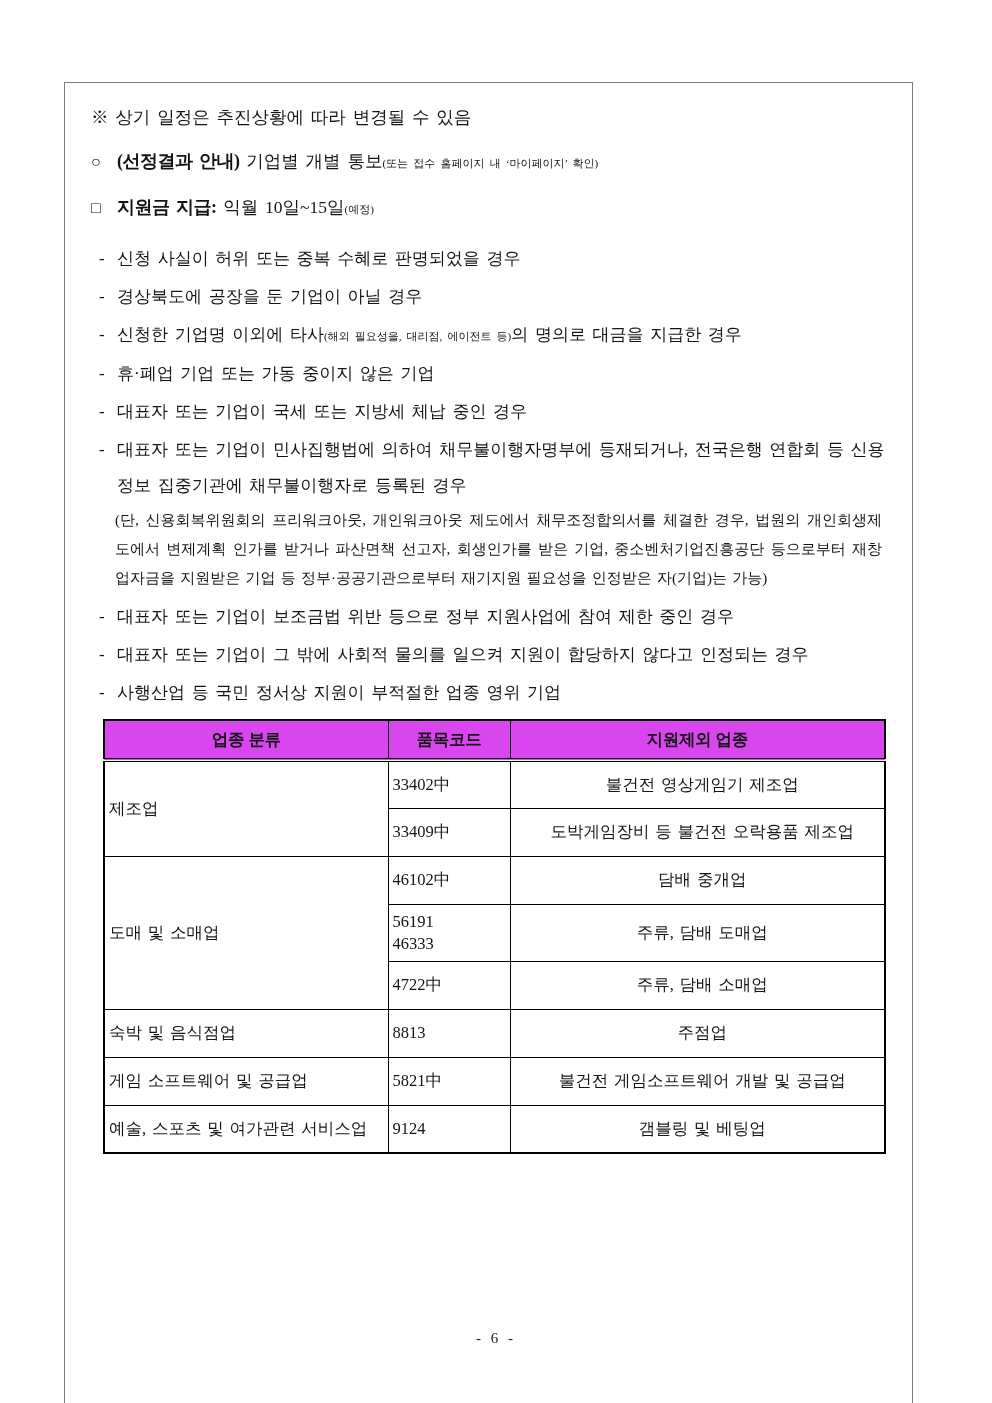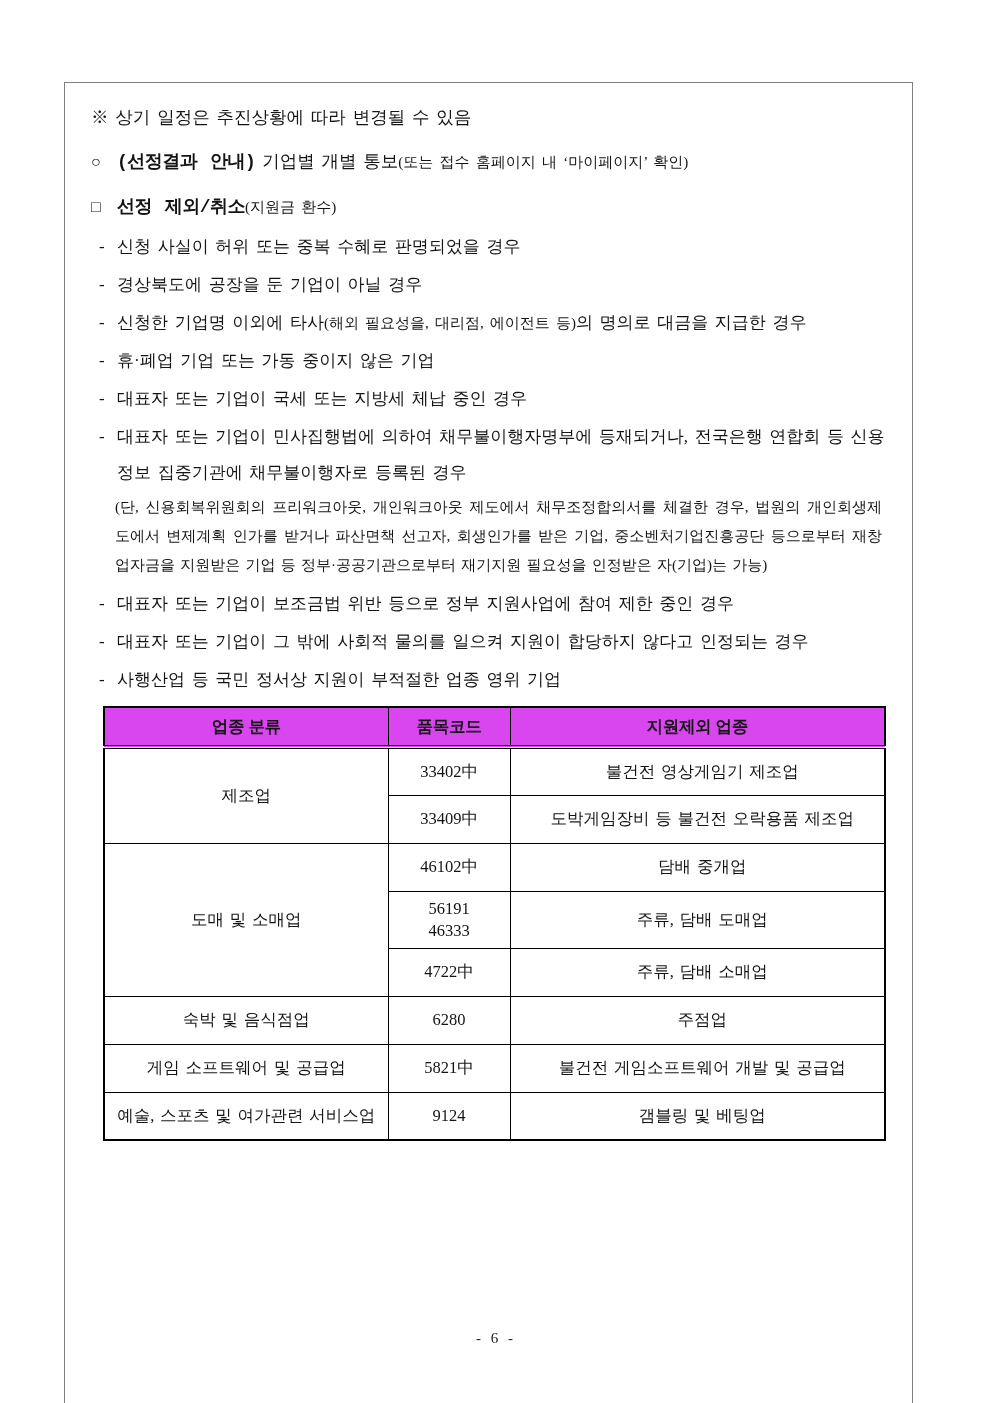--- a/index.html
+++ b/index.html
@@ -16,24 +16,24 @@
     padding:22px 26px 0 26px;
     background:#fff;
   }
   .line {
     font-size:17.5px; line-height:24px; margin-bottom:20px;
     word-spacing:0.14em; white-space:nowrap;
   }
   .marker { display:inline-block; width:26px; font-size:16px; }
   .t-bold {
     font-weight:700; font-size:18px;
-    font-family:Liberation Mono, monospace;
+    font-family:Liberation Serif, serif;
     letter-spacing:-0.5px;
   }
-  .t-small { font-size:15px; }
+  .t-small { font-size:11px; }
   .exclusion-head { margin-bottom:10px; }
   .dash-list { padding-left:8px; }
   .dash-item {
     display:flex; font-size:17px; line-height:36px;
     margin-bottom:2px; word-spacing:0.14em;
   }
   .dash-item .dash { flex:0 0 18px; }
   .dash-item .txt { flex:1; }
   .fine-print {
     font-size:15px; line-height:29px;
@@ -50,42 +50,42 @@
   .excl-table col.c3 { width:375px; }
   .excl-table th {
     background:#d946ef;
     font-family:"Liberation Sans","DejaVu Sans",sans-serif;
     font-weight:700; font-size:16.5px; height:40px;
     border:1px solid #000; border-bottom:4px double #000;
     letter-spacing:-0.3px;
   }
   .excl-table td {
     border:1px solid #000; font-size:16.5px; height:48px;
-    text-align:center; vertical-align:middle; padding:6px 4px;
+    text-align:left; vertical-align:middle; padding:6px 4px;
     word-spacing:0.1em;
   }
   .excl-table td.name { text-align:center; padding-left:14px; }
   .excl-table td.code { white-space:pre-line; line-height:22px; }
   .page-footer {
     position:absolute; left:0; right:0; top:1330px;
     text-align:center; font-size:15px; letter-spacing:3px;
     color:#222;
   }
 </style>
 </head>
 <body>
 
 <div class="doc-box">
 
   <div class="line">※ 상기 일정은 추진상황에 따라 변경될 수 있음</div>
 
   <div class="line"><span class="marker">○</span><span class="t-bold">(선정결과 안내)</span> <span>기업별 개별 통보</span><span class="t-small">(또는 접수 홈페이지 내 ‘마이페이지’ 확인)</span></div>
 
+  <div class="line"><span class="marker">□</span><span class="t-bold">지원금 지급:</span> <span>익월 10일~15일</span><span class="t-small">(예정)</span></div>
 
-  <div class="line exclusion-head"><span class="marker">□</span><span class="t-bold">선정 제외/취소</span><span class="t-small">(지원금 환수)</span></div>
 
   <div class="dash-list">
 
     <div class="dash-item">
         <span class="dash">-</span>
         <span class="txt">신청 사실이 허위 또는 중복 수혜로 판명되었을 경우</span>
       </div>
 
     <div class="dash-item">
         <span class="dash">-</span>
@@ -163,21 +163,21 @@
         <td class="code">56191
 46333</td>
         <td class="name">주류, 담배 도매업</td>
       </tr>
       <tr>
         <td class="code">4722中</td>
         <td class="name">주류, 담배 소매업</td>
       </tr>
       <tr>
         <td class="cat">숙박 및 음식점업</td>
-        <td class="code">6280</td>
+        <td class="code">8813</td>
         <td class="name">주점업</td>
       </tr>
       <tr>
         <td class="cat">게임 소프트웨어 및 공급업</td>
         <td class="code">5821中</td>
         <td class="name">불건전 게임소프트웨어 개발 및 공급업</td>
       </tr>
       <tr>
         <td class="cat">예술, 스포츠 및 여가관련 서비스업</td>
         <td class="code">9124</td>

